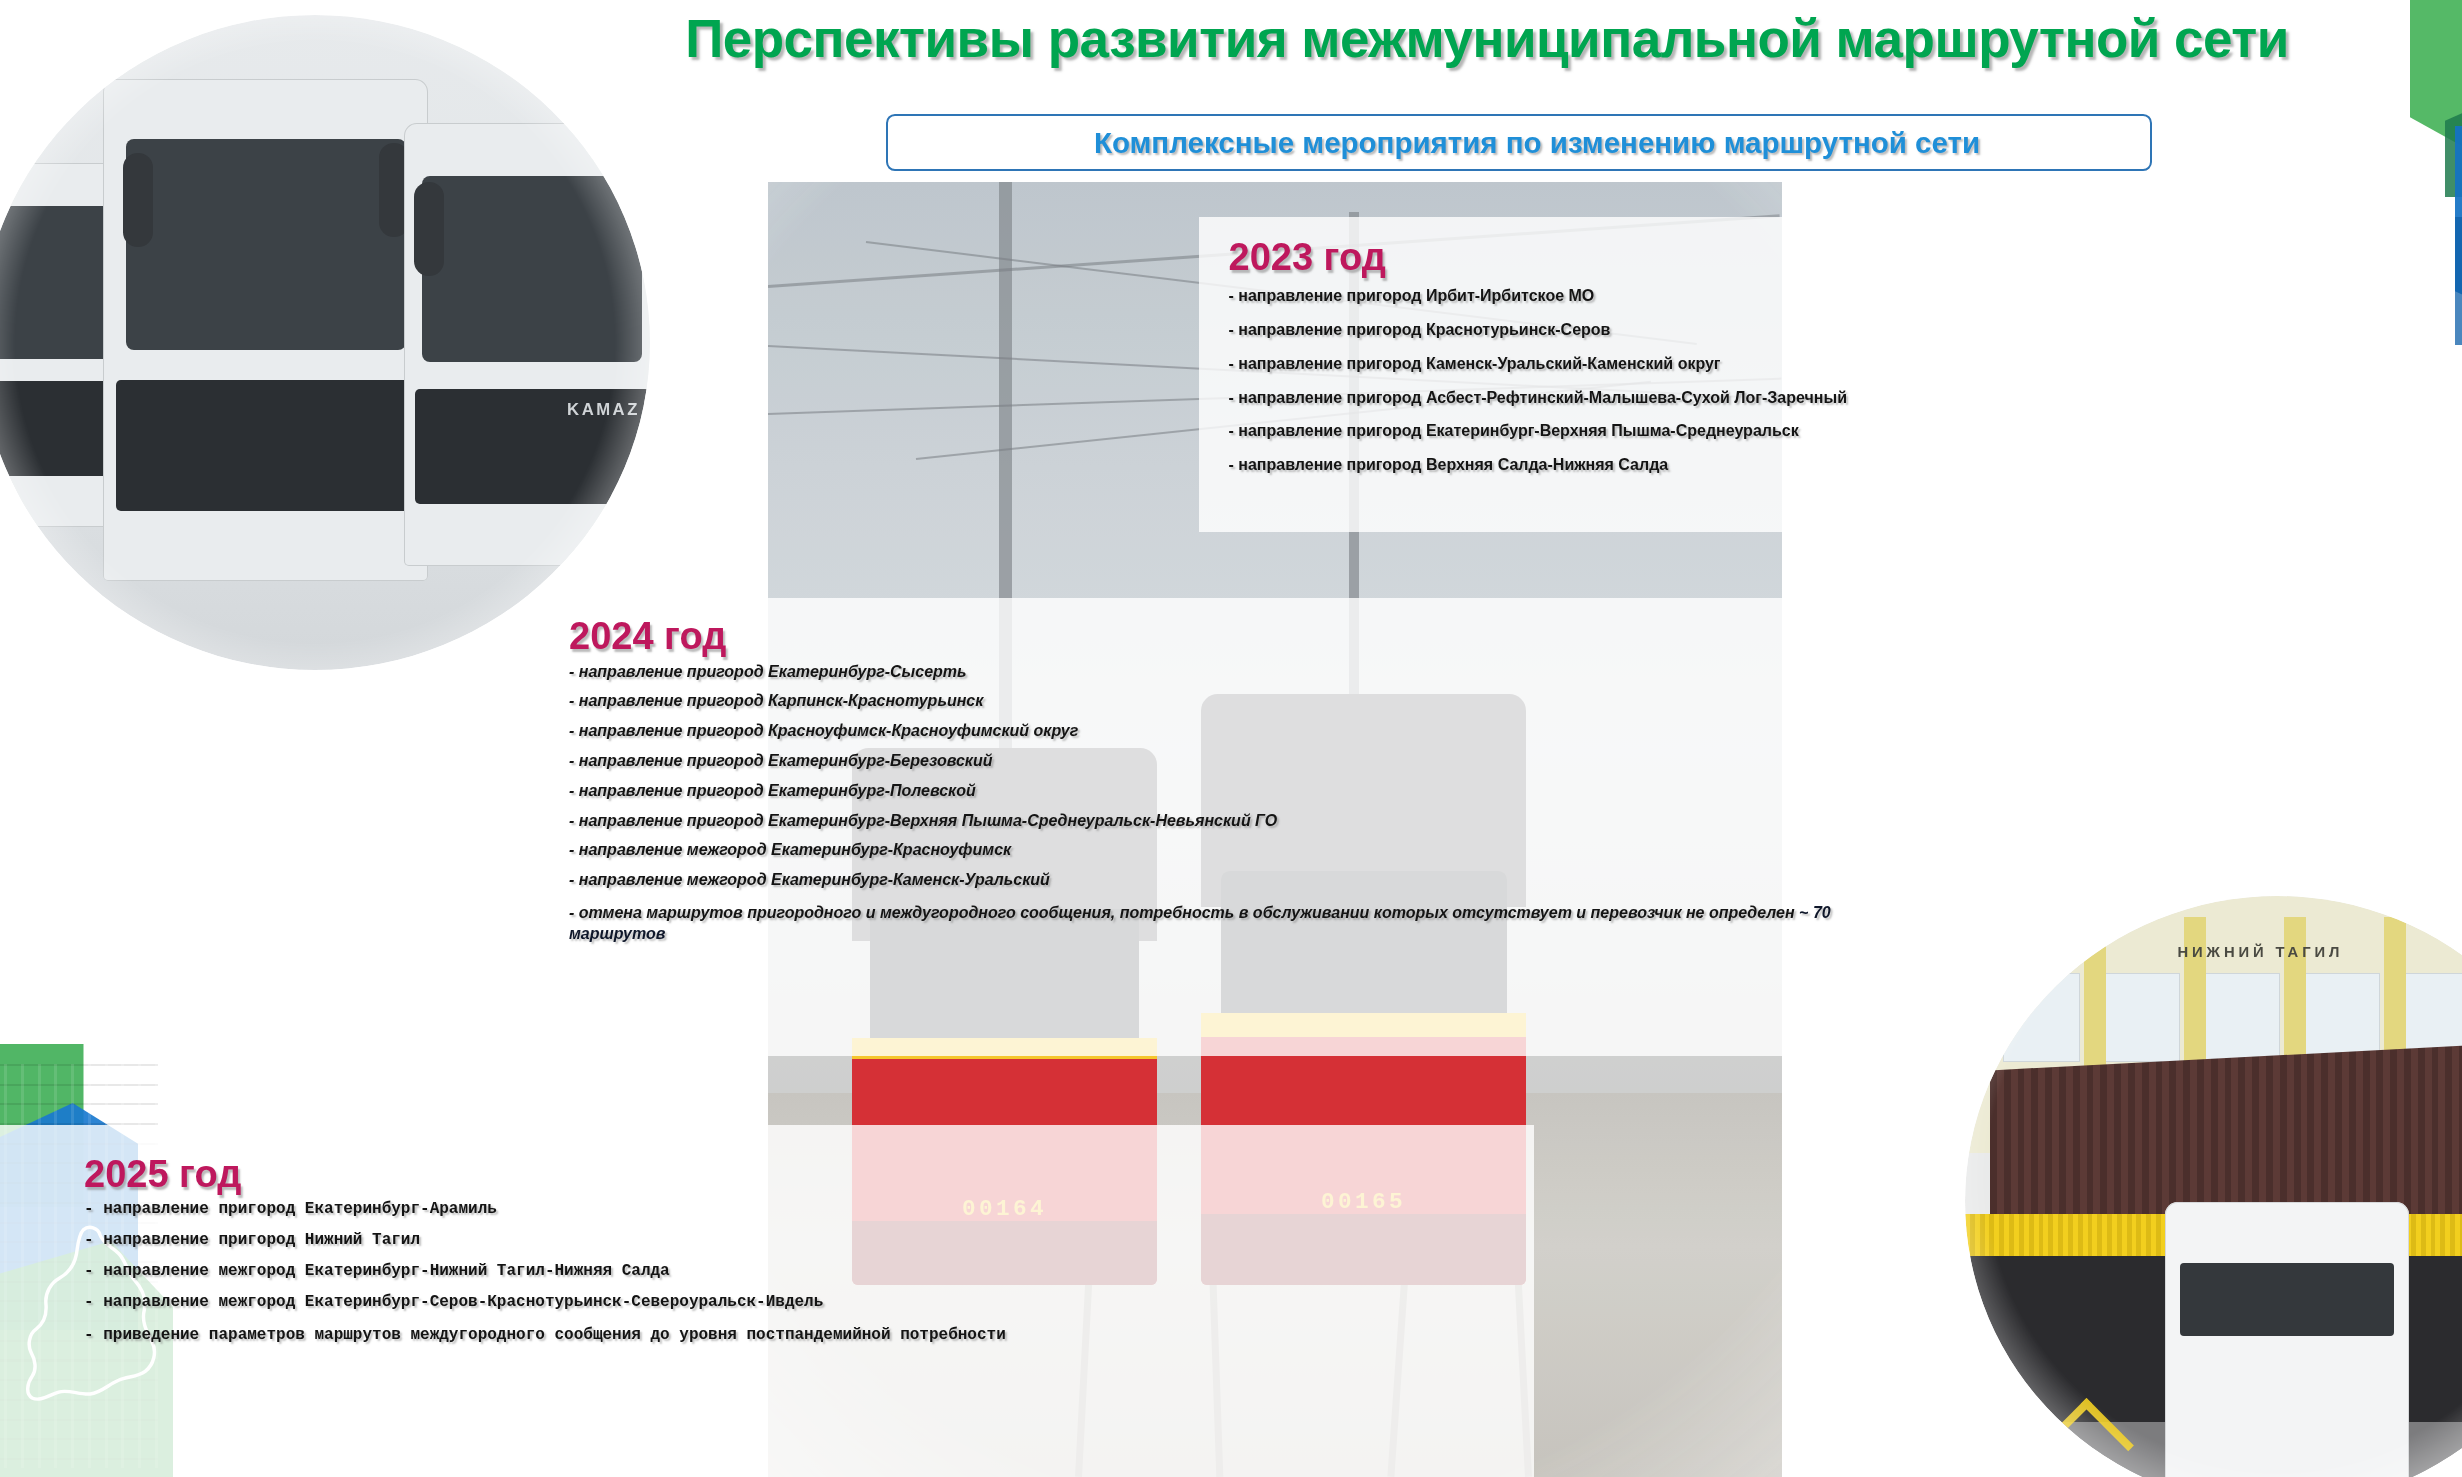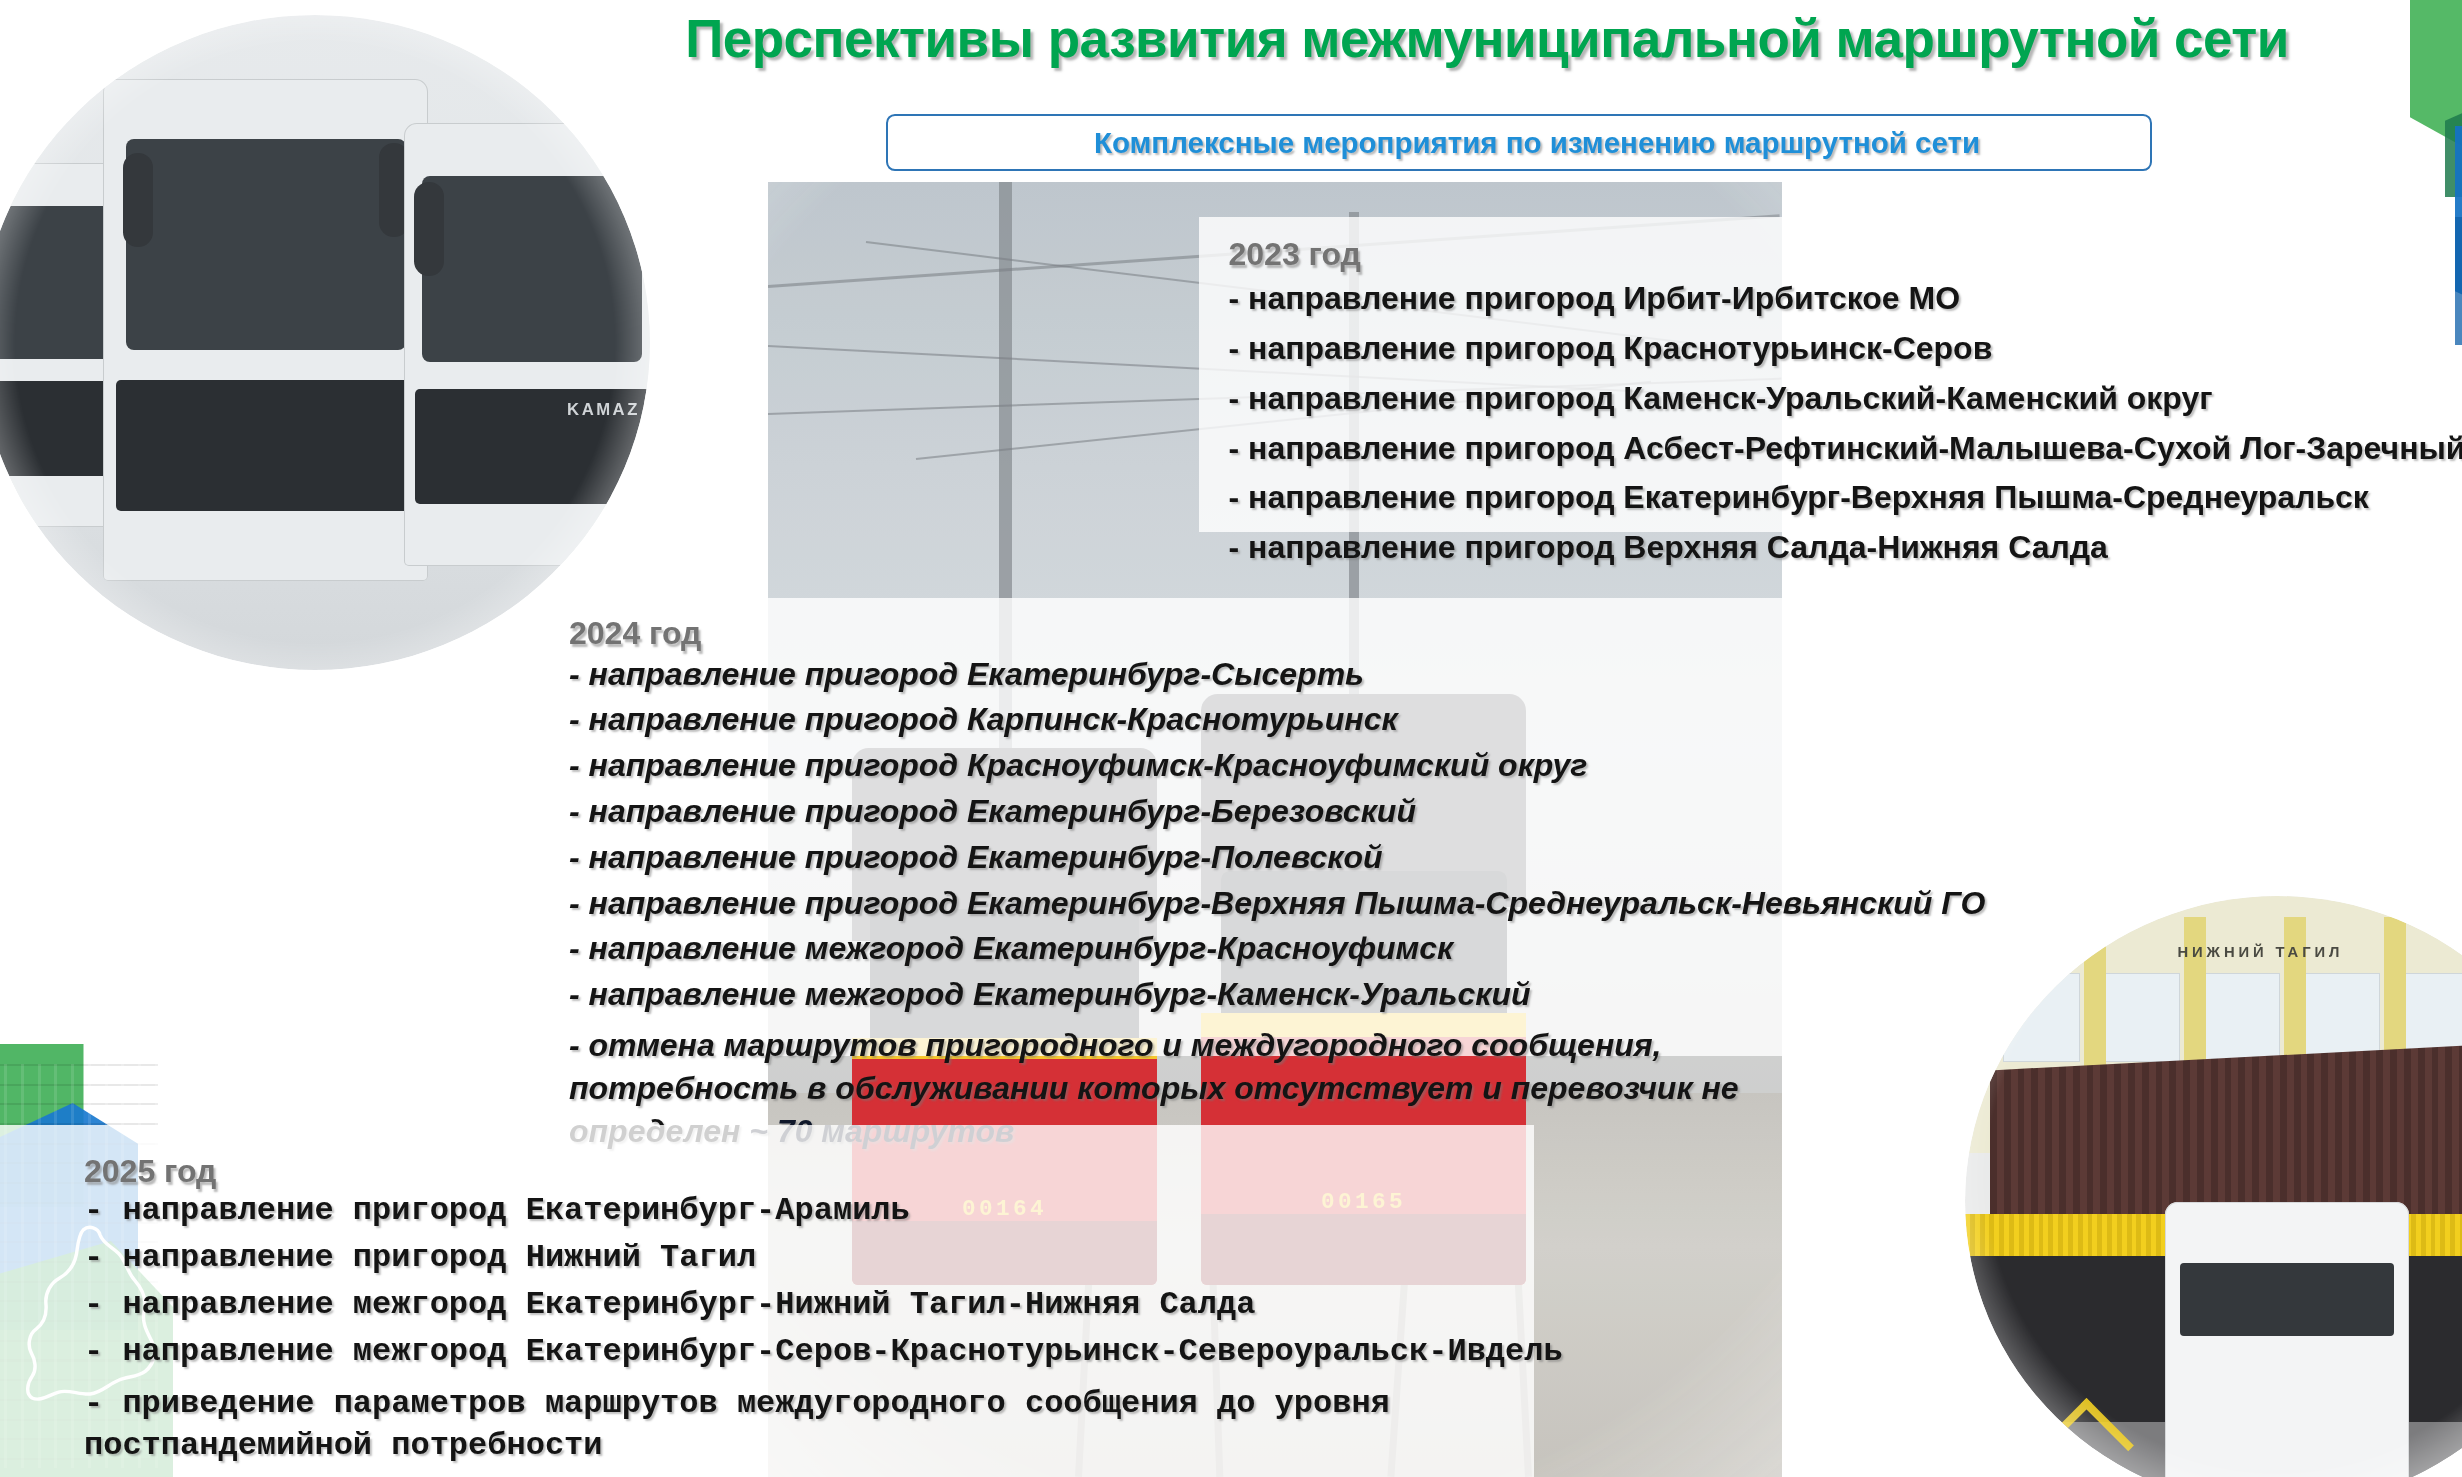--- a/index.html
+++ b/index.html
@@ -127,27 +127,27 @@
     display:flex;align-items:center;justify-content:center;padding-left:36px;
   }
   #subtitle-text{
     color:#1f8fd8;font-size:29.5px;font-weight:700;white-space:nowrap;
     text-shadow:2px 2px 2px rgba(120,120,120,.5);
   }
 
   
   .panel{position:absolute;background:rgba(255,255,255,.80);}
   .year-head{
-    color:#737373;font-size:32px;font-weight:700;line-height:1;
+    color:#be185d;font-size:38px;font-weight:700;line-height:1;
     text-shadow:2px 2.5px 2px rgba(130,130,130,.55);
     margin:0 0 8.9px 0;
   }
   .route-list{list-style:none;margin:0;padding:0;}
   .route-list li{
-    color:#141414;font-size:32px;font-weight:700;line-height:1.0;
+    color:#141414;font-size:16px;font-weight:700;line-height:1.0;
     margin:0 0 14.8px 0;white-space:nowrap;
     text-shadow:2px 2px 2px rgba(120,120,120,.48);
   }
   .route-list li.wrap{white-space:normal;line-height:1.34;}
   .hl{color:#0f172a;}
 
   #panel-2023{left:1199px;top:217px;width:1226px;height:315px;padding:20.7px 0 0 29.5px;box-sizing:border-box;}
   #panel-2023 .year-head{margin-bottom:12.8px;}
   #panel-2023 .route-list li{margin-bottom:17.7px;}
 

